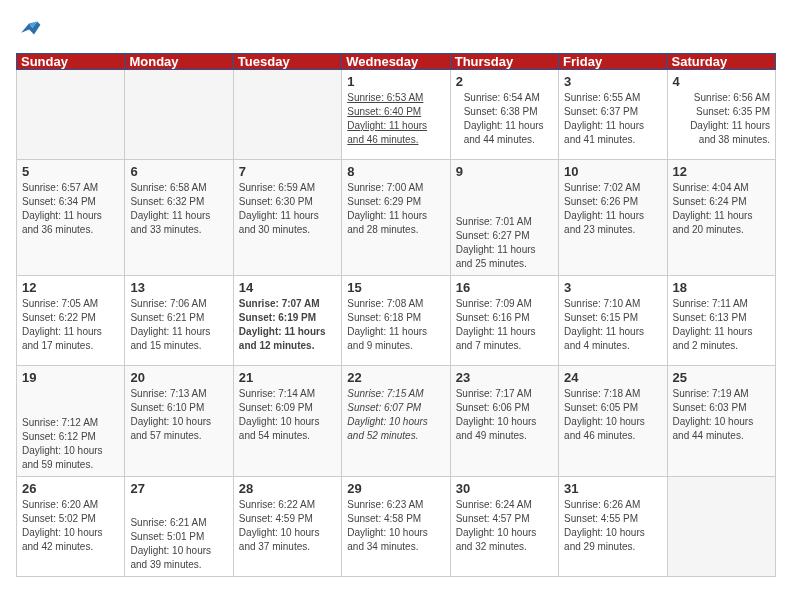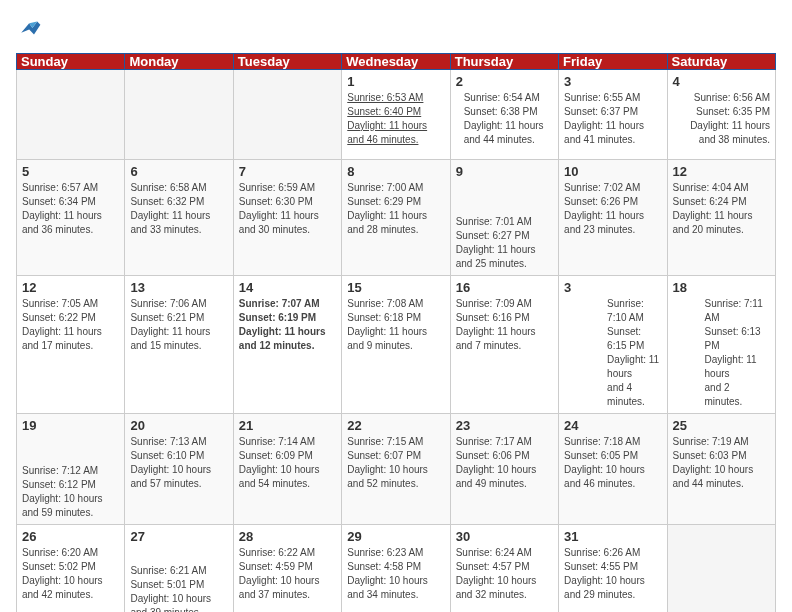--- a/index.html
+++ b/index.html
@@ -243,28 +243,28 @@
         </td>
         <td>
           <span class="day-number">16</span>
           <div class="day-info" style="white-space: pre-line;">Sunrise: 7:09 AM
 Sunset: 6:16 PM
 Daylight: 11 hours
 and 7 minutes.</div>
         </td>
         <td>
           <span class="day-number">3</span>
-          <div class="day-info" style="white-space: pre-line; margin-left: 43px;">Sunrise: 7:10 AM
+          <div class="day-info" style="white-space: pre-line;">Sunrise: 7:10 AM
 Sunset: 6:15 PM
 Daylight: 11 hours
 and 4 minutes.</div>
         </td>
         <td>
           <span class="day-number">18</span>
-          <div class="day-info" style="white-space: pre-line; margin-left: 32px;">Sunrise: 7:11 AM
+          <div class="day-info" style="white-space: pre-line;">Sunrise: 7:11 AM
 Sunset: 6:13 PM
 Daylight: 11 hours
 and 2 minutes.</div>
         </td>
       </tr>
       <tr>
         <td>
           <span class="day-number">19</span>
           <div class="day-info" style="white-space: pre-line; margin-top: 31px;">Sunrise: 7:12 AM
 Sunset: 6:12 PM
@@ -280,21 +280,21 @@
         </td>
         <td>
           <span class="day-number">21</span>
           <div class="day-info" style="white-space: pre-line;">Sunrise: 7:14 AM
 Sunset: 6:09 PM
 Daylight: 10 hours
 and 54 minutes.</div>
         </td>
         <td>
           <span class="day-number">22</span>
-          <div class="day-info" style="white-space: pre-line;">Sunrise: 7:15 AM
+          <div class="day-info" style="white-space: pre-line; font-style: italic;">Sunrise: 7:15 AM
 Sunset: 6:07 PM
 Daylight: 10 hours
 and 52 minutes.</div>
         </td>
         <td>
           <span class="day-number">23</span>
           <div class="day-info" style="white-space: pre-line;">Sunrise: 7:17 AM
 Sunset: 6:06 PM
 Daylight: 10 hours
 and 49 minutes.</div>

